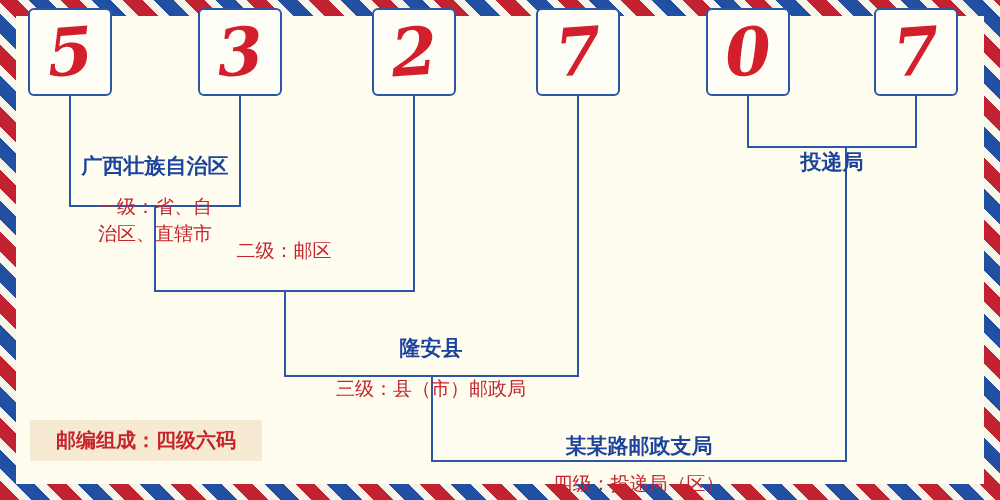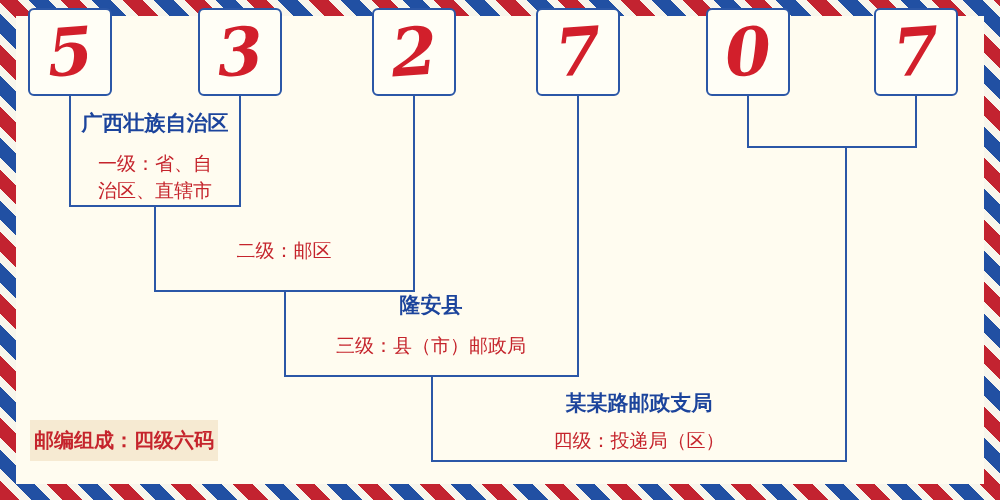--- a/index.html
+++ b/index.html
@@ -26,29 +26,29 @@
     font-family:"DejaVu Serif","Liberation Serif",serif;
     font-style:italic; font-weight:bold;
     font-size:66px; color:#d21f2b; transform:rotate(-4deg);
     line-height:1;
   }
 
   .vline { position:absolute; width:2px; background:#2b57a7; }
   .hline { position:absolute; height:2px; background:#2b57a7; }
 
   .label { position:absolute; text-align:center; }
-  .label .name { color:#1c449c; font-weight:bold; font-size:21px; line-height:1.3; }
+  .label .name { color:#1c449c; font-weight:bold; font-size:21px; line-height:1.3;margin-top:43px; }
   .label .desc { color:#c5242c; font-size:19px; line-height:1.4; margin-top:13px; }
   .label .desc .wrap { display:inline-block; }
   .label-l1 .desc .wrap { width:128px; }
   .label-l4 .desc { margin-top:10px; }
 
   .footer {
     position:absolute; left:30px; top:420px;
-    background:#f6ead2; padding:7px 4px;
+    background:#f6ead2; padding:7px 26px;
     color:#c5242c; font-weight:bold; font-size:20px;
   }
 </style>
 </head>
 <body>
 
 <div class="envelope">
   <div class="inner"></div>
 
   <div class="digit-box" style="left:28px">
@@ -104,15 +104,18 @@
   <div class="label label-l3" style="left:311px;top:292px;width:240px">
     <div class="name">隆安县</div>
     <div class="desc">三级：县（市）邮政局</div>
   </div>
 
   <div class="label label-l4" style="left:519px;top:390px;width:240px">
     <div class="name">某某路邮政支局</div>
     <div class="desc">四级：投递局（区）</div>
   </div>
 
+  <div class="label" style="left:747px;top:106px;width:170px">
+    <div class="name">投递局</div>
+  </div>
 
   <div class="footer">邮编组成：四级六码</div>
 </div>
 
 </body></html>

